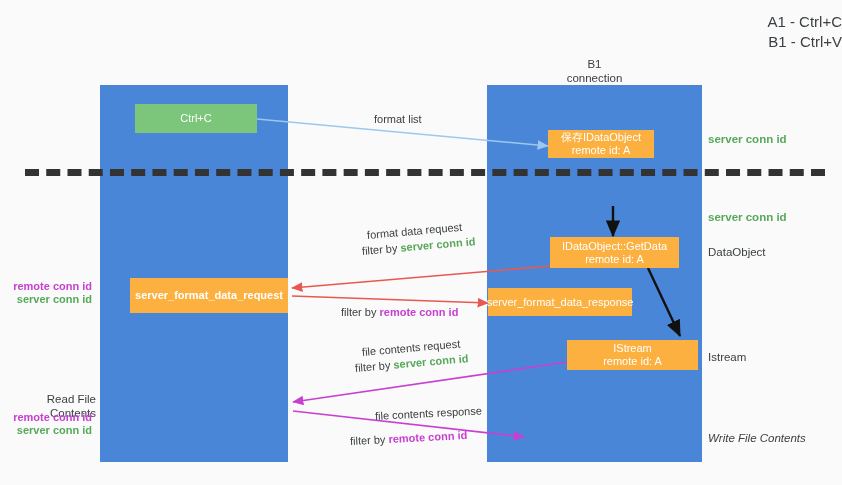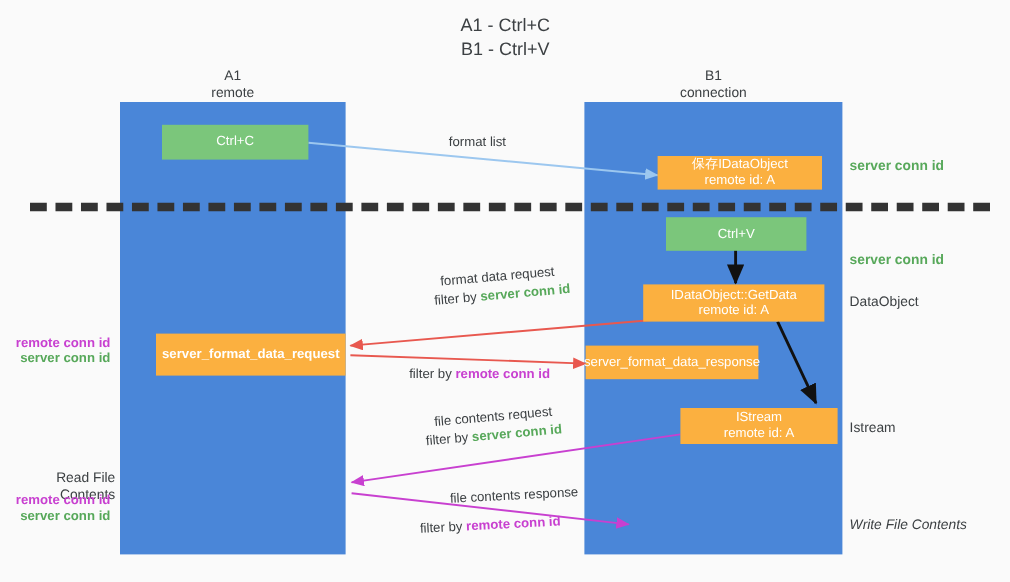--- a/index.html
+++ b/index.html
@@ -13,21 +13,21 @@
     height: 485px;
     background: #fafafa;
     font-family: "Liberation Sans", sans-serif;
     overflow: hidden;
   }
   .abs { position: absolute; }
 
   
   #title {
     left: 0; top: 12px; width: 842px;
-    text-align: center;
+    text-align: right;
     font-size: 15px;
     color: #3c4043;
     line-height: 20px;
     white-space: pre-line;
   }
 
   
   .col-header {
     text-align: center;
     font-size: 11.5px;
@@ -104,22 +104,20 @@
   }
 </style>
 </head>
 <body>
 
 <div id="root">
 
   <div class="abs" id="title">A1 - Ctrl+C
 B1 - Ctrl+V</div>
 
-  <div class="abs col-header" id="hdr-a1">A1
-remote</div>
   <div class="abs col-header" id="hdr-b1">B1
 connection</div>
 
   <div class="abs lane" id="lane-a1"></div>
   <div class="abs lane" id="lane-b1"></div>
 
   <svg id="wires" viewBox="0 0 842 485">
     <defs>
       <marker id="ah-blue" markerWidth="8" markerHeight="8" refX="6.5" refY="3" orient="auto">
         <path d="M0,0 L7,3 L0,6 z" fill="#9cc7ef"></path>
@@ -145,26 +143,25 @@
 
     <line x1="648" y1="268" x2="680" y2="336" stroke="#111111" stroke-width="2.4" marker-end="url(#ah-black)"></line>
 
     <line x1="567" y1="362" x2="293" y2="402" stroke="#c840d0" stroke-width="1.6" marker-end="url(#ah-magenta)"></line>
 
     <line x1="293" y1="411" x2="524" y2="437" stroke="#c840d0" stroke-width="1.6" marker-end="url(#ah-magenta)"></line>
   </svg>
 
   <div class="abs node green" style="left:135px; top:104px; width:122px; height:29px;">Ctrl+C</div>
 
-  <div class="abs node orange" style="left:548px; top:130px; width:137px; height:28px;">保存IDataObject
+  <div class="abs node orange" style="left:548px; top:130px; width:106px; height:28px;">保存IDataObject
 remote id: A</div>
 
-  <div class="abs node green" style="left:555px; top:181px; width:117px; height:25px;">Ctrl+V</div>
-
-  <div class="abs node orange" style="left:536px; top:237px; width:151px; height:31px;">IDataObject::GetData
+
+  <div class="abs node orange" style="left:550px; top:237px; width:129px; height:31px;">IDataObject::GetData
 remote id: A</div>
 
   <div class="abs node orange" style="left:567px; top:340px; width:131px; height:30px;">IStream
 remote id: A</div>
 
   <div class="abs node orange" style="left:130px; top:278px; width:158px; height:35px;font-weight:bold;">server_format_data_request</div>
 
   <div class="abs node orange" style="left:488px; top:288px; width:144px; height:24px;">server_format_data_response</div>
 
 

